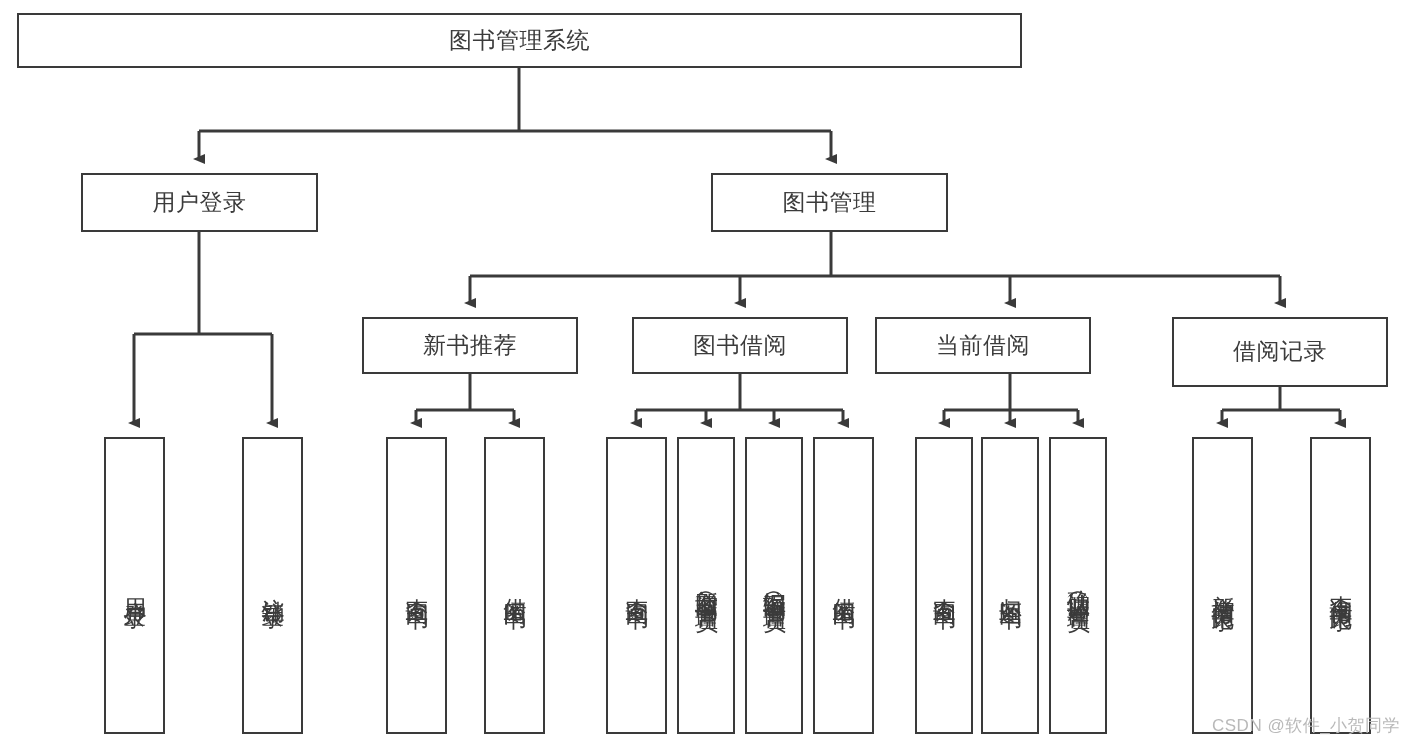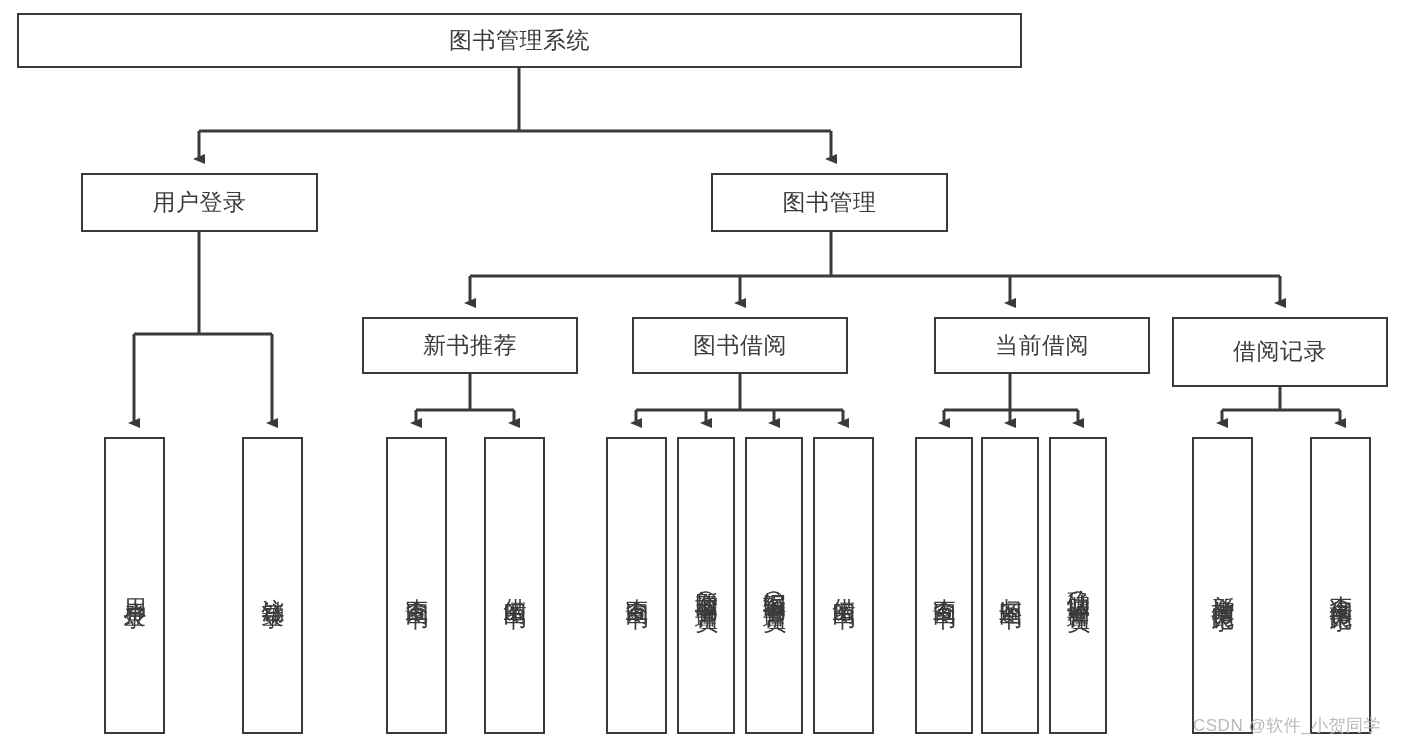--- a/index.html
+++ b/index.html
@@ -131,21 +131,21 @@
   <div class="node horiz" style="left:711px; top:173px; width:237px; height:59px;">
     <span class="lbl">图书管理</span>
   </div>
 
   <div class="node horiz" style="left:362px; top:317px; width:216px; height:57px;">
     <span class="lbl">新书推荐</span>
   </div>
   <div class="node horiz" style="left:632px; top:317px; width:216px; height:57px;align-items:center;">
     <span class="lbl">图书借阅</span>
   </div>
-  <div class="node horiz" style="left:934px; top:317px; width:216px; height:57px;">
+  <div class="node horiz" style="left:875px; top:317px; width:216px; height:57px;">
     <span class="lbl">当前借阅</span>
   </div>
   <div class="node horiz" style="left:1172px; top:317px; width:216px; height:70px;">
     <span class="lbl">借阅记录</span>
   </div>
 
   <div class="node vert" style="left:104px; top:437px; width:61px; height:297px;">
     <span class="lbl">用户登录</span>
   </div>
   <div class="node vert" style="left:242px; top:437px; width:61px; height:297px;">
@@ -182,15 +182,15 @@
     <span class="lbl">确认归还（管理员）</span>
   </div>
 
   <div class="node vert" style="left:1192px; top:437px; width:61px; height:297px;">
     <span class="lbl">新增借阅记录</span>
   </div>
   <div class="node vert" style="left:1310px; top:437px; width:61px; height:297px;">
     <span class="lbl">查询借阅记录</span>
   </div>
 
-  <div class="watermark" style="left:1193px; top:714px;">CSDN @软件_小贺同学</div>
+  <div class="watermark" style="left:1193px; top:714px;padding-left:19px;">CSDN @软件_小贺同学</div>
 
 </div>
 
 </body></html>

